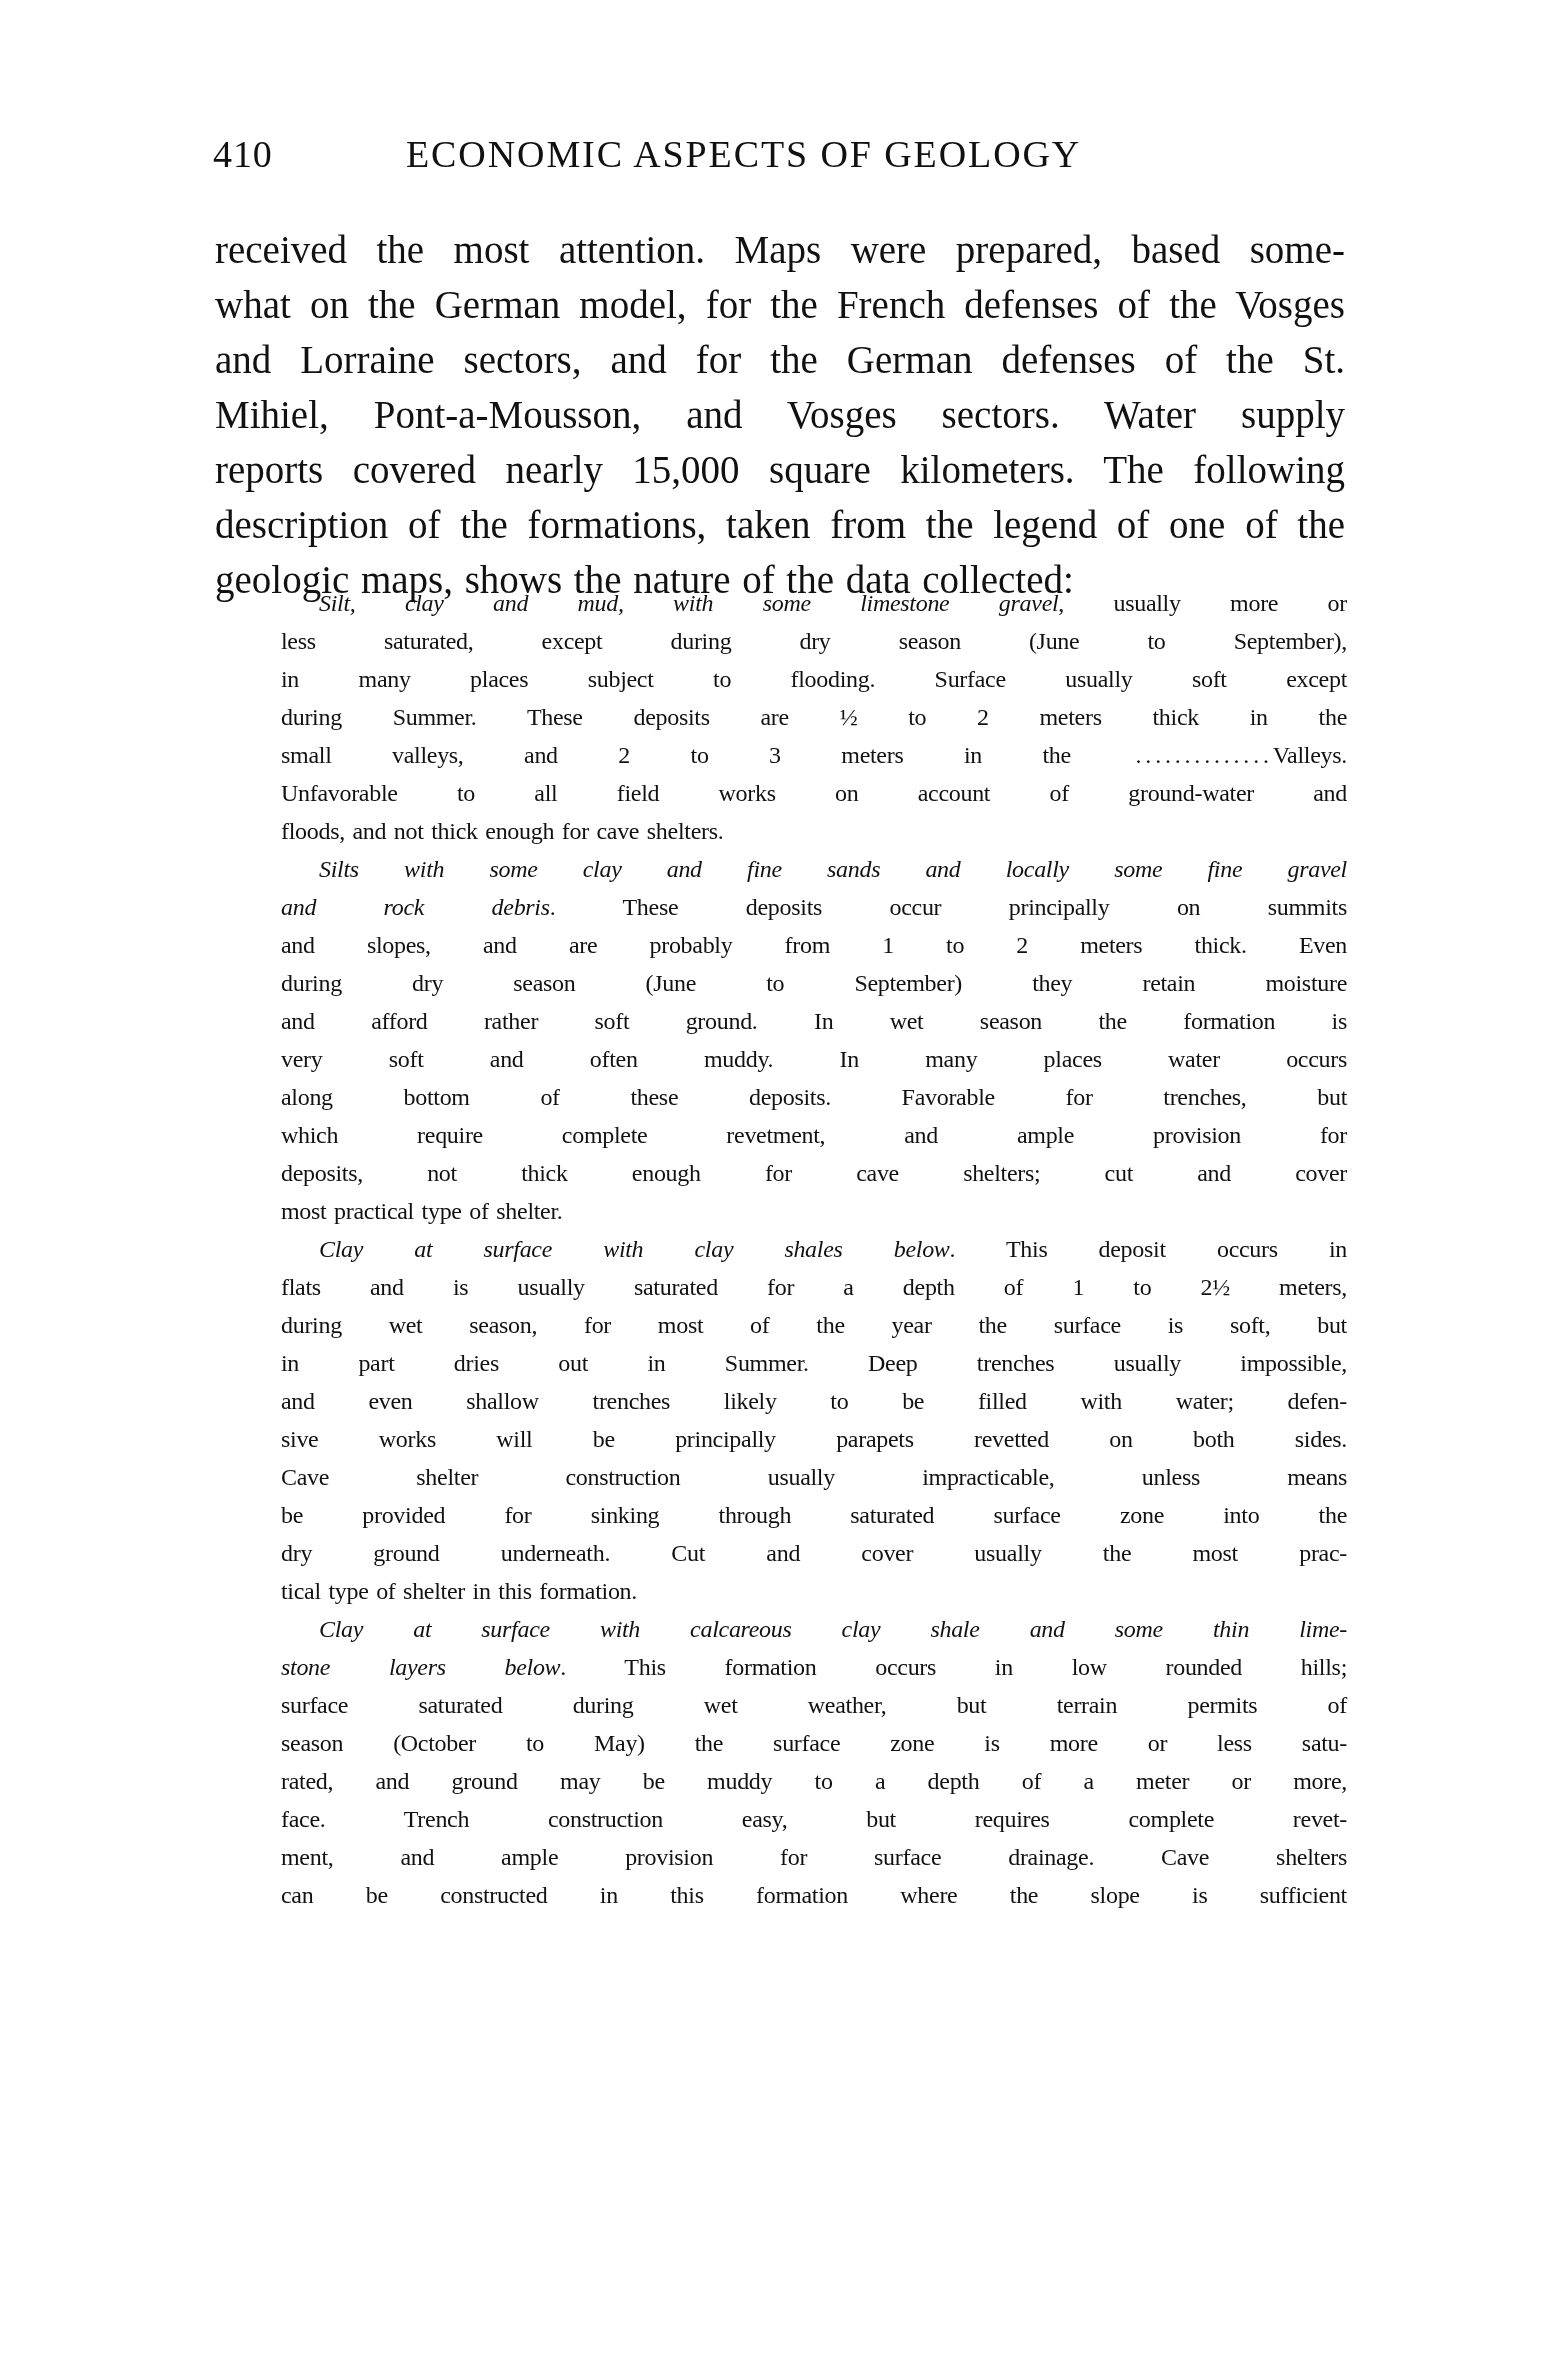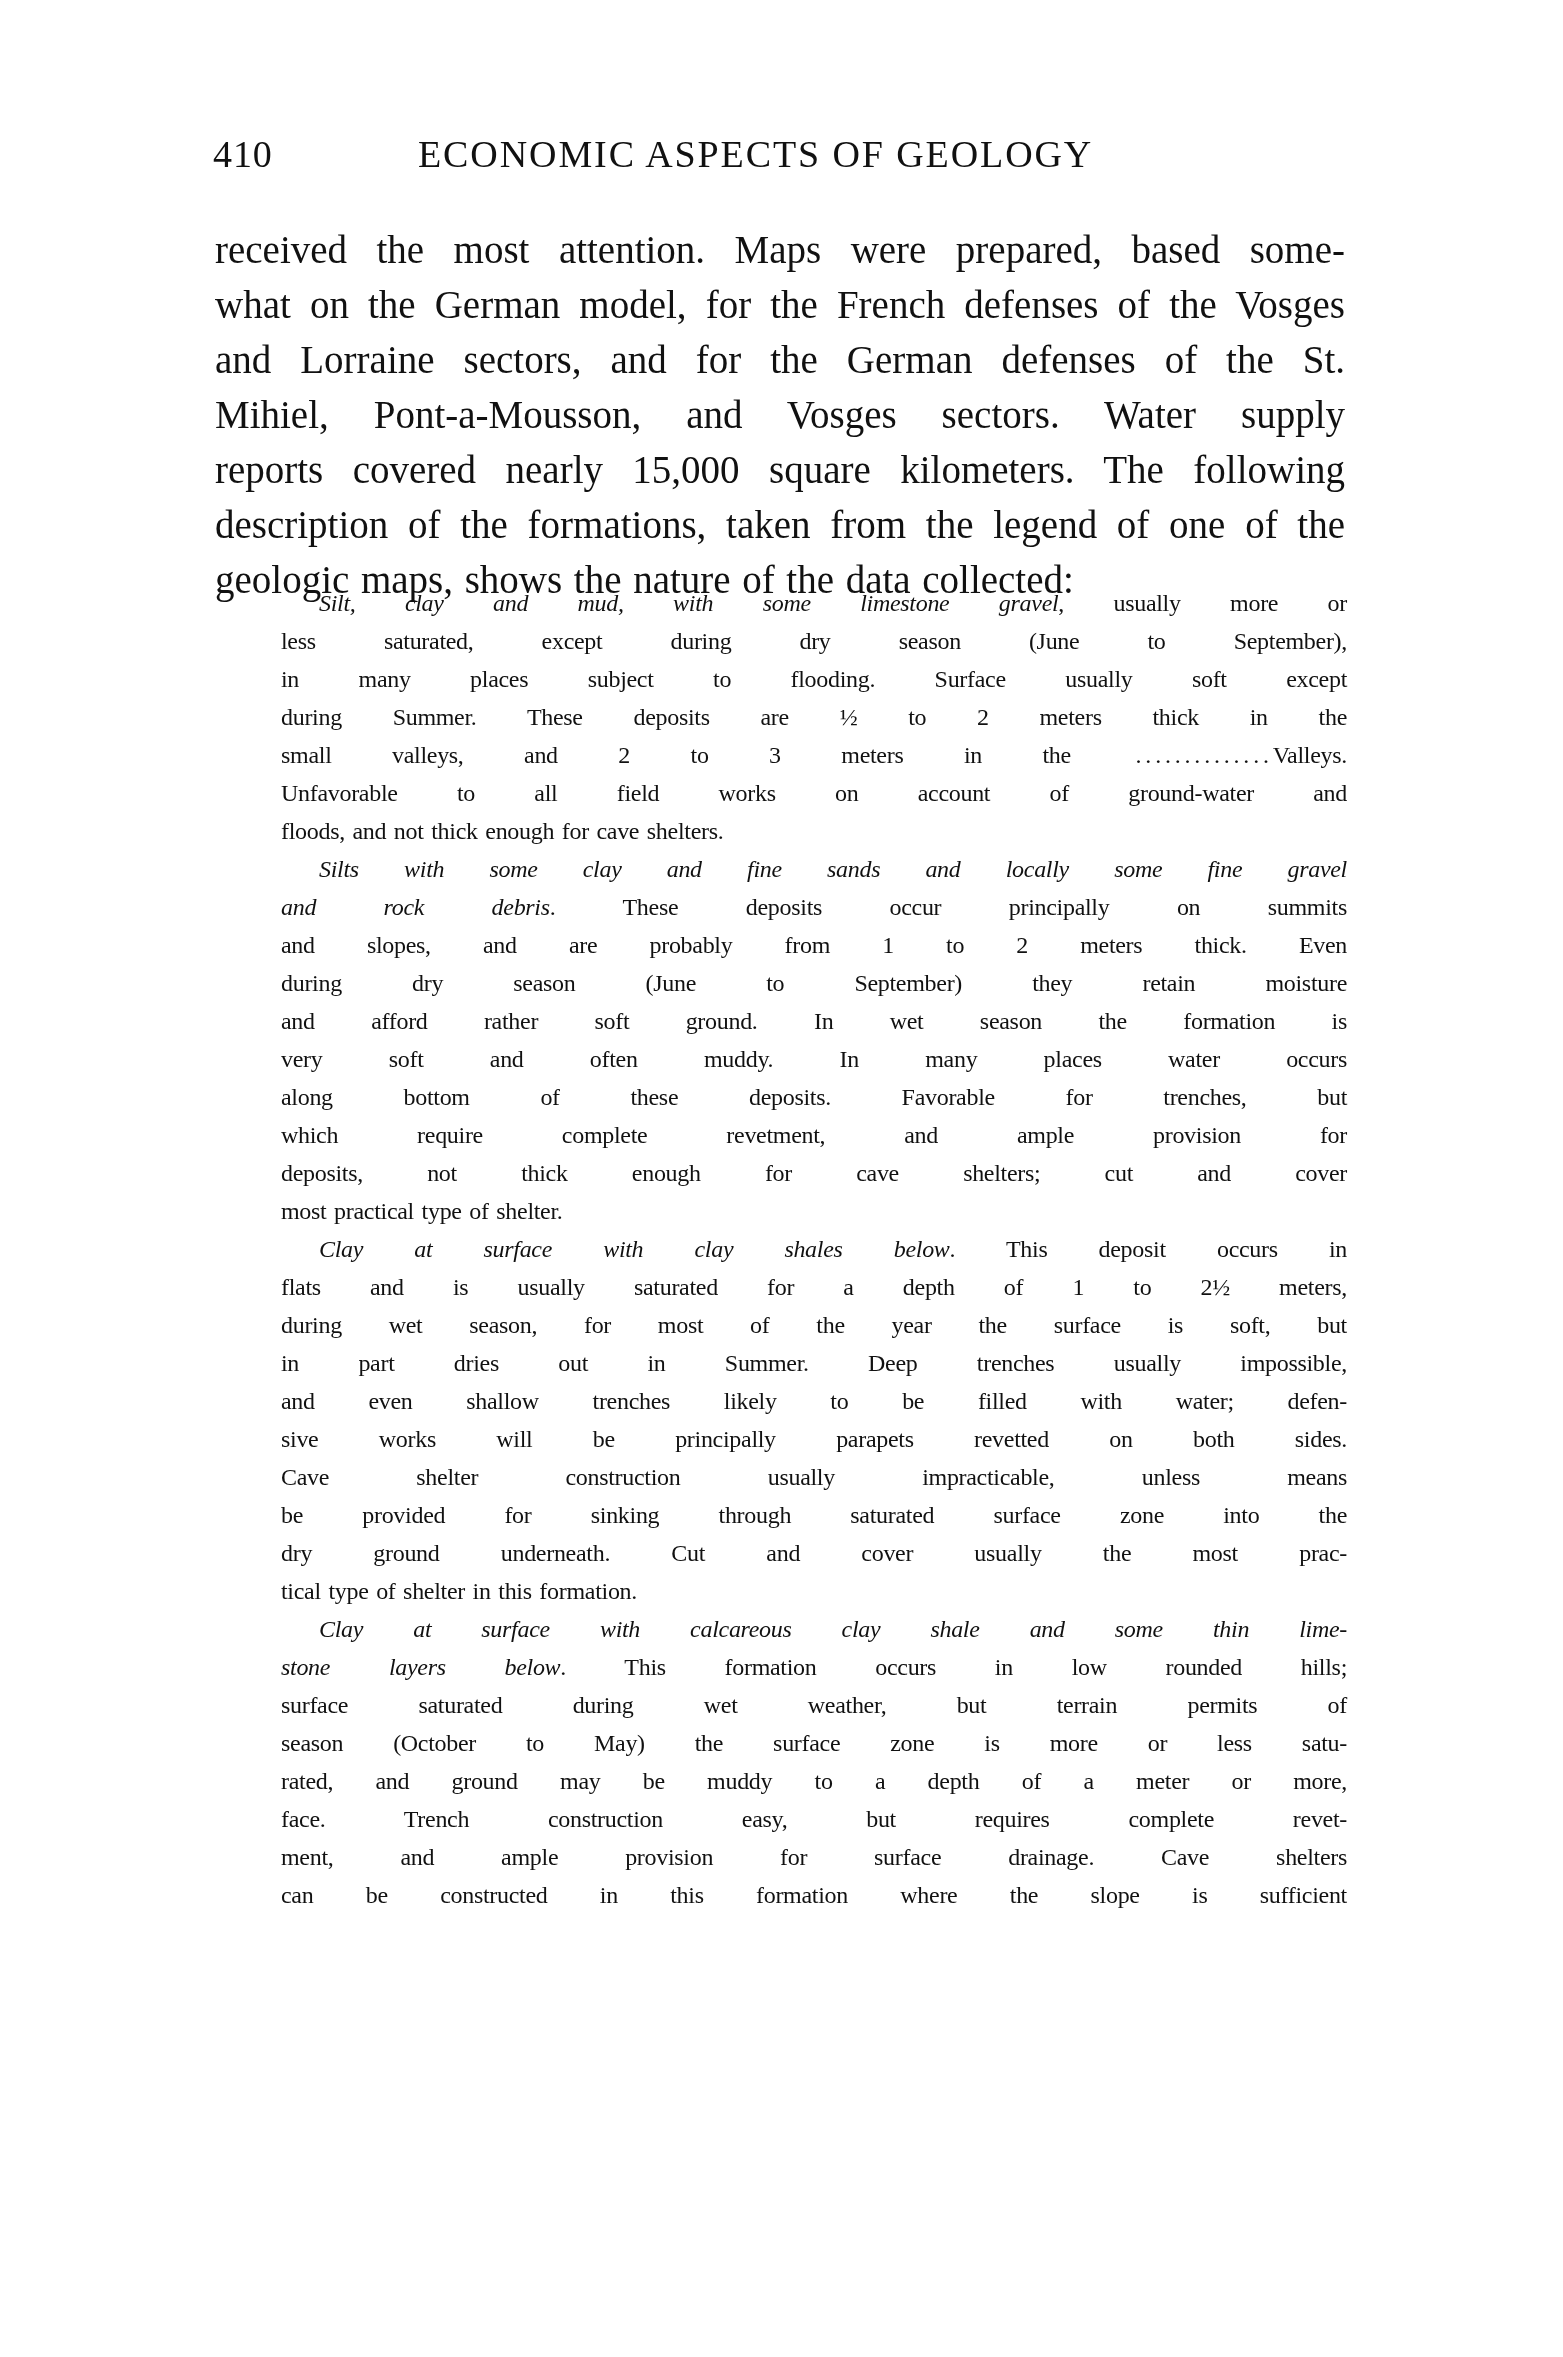--- a/index.html
+++ b/index.html
@@ -6,21 +6,21 @@
     body {
       width: 1563px; height: 2358px; position: relative; overflow: hidden;
       font-family: "Liberation Serif", "DejaVu Serif", serif; color: #111111;
     }
     .page { position: absolute; left: 0; top: 0; width: 1257px; height: 2358px; }
     .running-head {
       position: absolute; top: 132px; left: 213px; width: 970px; height: 47px;
       font-size: 38px; letter-spacing: 0.9px;
     }
     .page-number { position: absolute; left: 0; top: 0; }
-    .running-title { position: absolute; left: 205px; top: 0; letter-spacing: 1.9px; font-family: Liberation Serif, serif; }
+    .running-title { position: absolute; left: 193px; top: 0; letter-spacing: 1.9px; font-family: Liberation Serif, serif; }
     .intro { position: absolute; left: 215px; top: 222px; width: 1130px; }
     .line {
       display: block; height: 55px; line-height: 55px; font-size: 39px;
       text-align: justify; text-align-last: justify; white-space: nowrap;
       word-spacing: 1.9px;
     }
     .line.last { text-align-last: left; }
     .quote { position: absolute; left: 281px; top: 584px; width: 1066px; }
     .quote .line { height: 38px; line-height: 38px; font-size: 24px; letter-spacing: -0.3px; }
     .indent { padding-left: 38px; }

